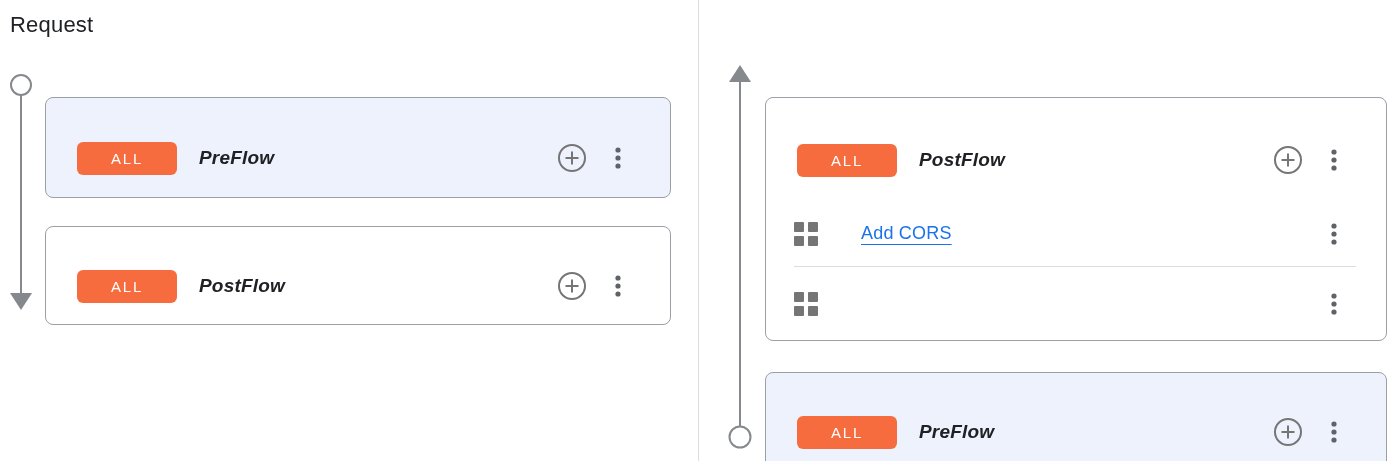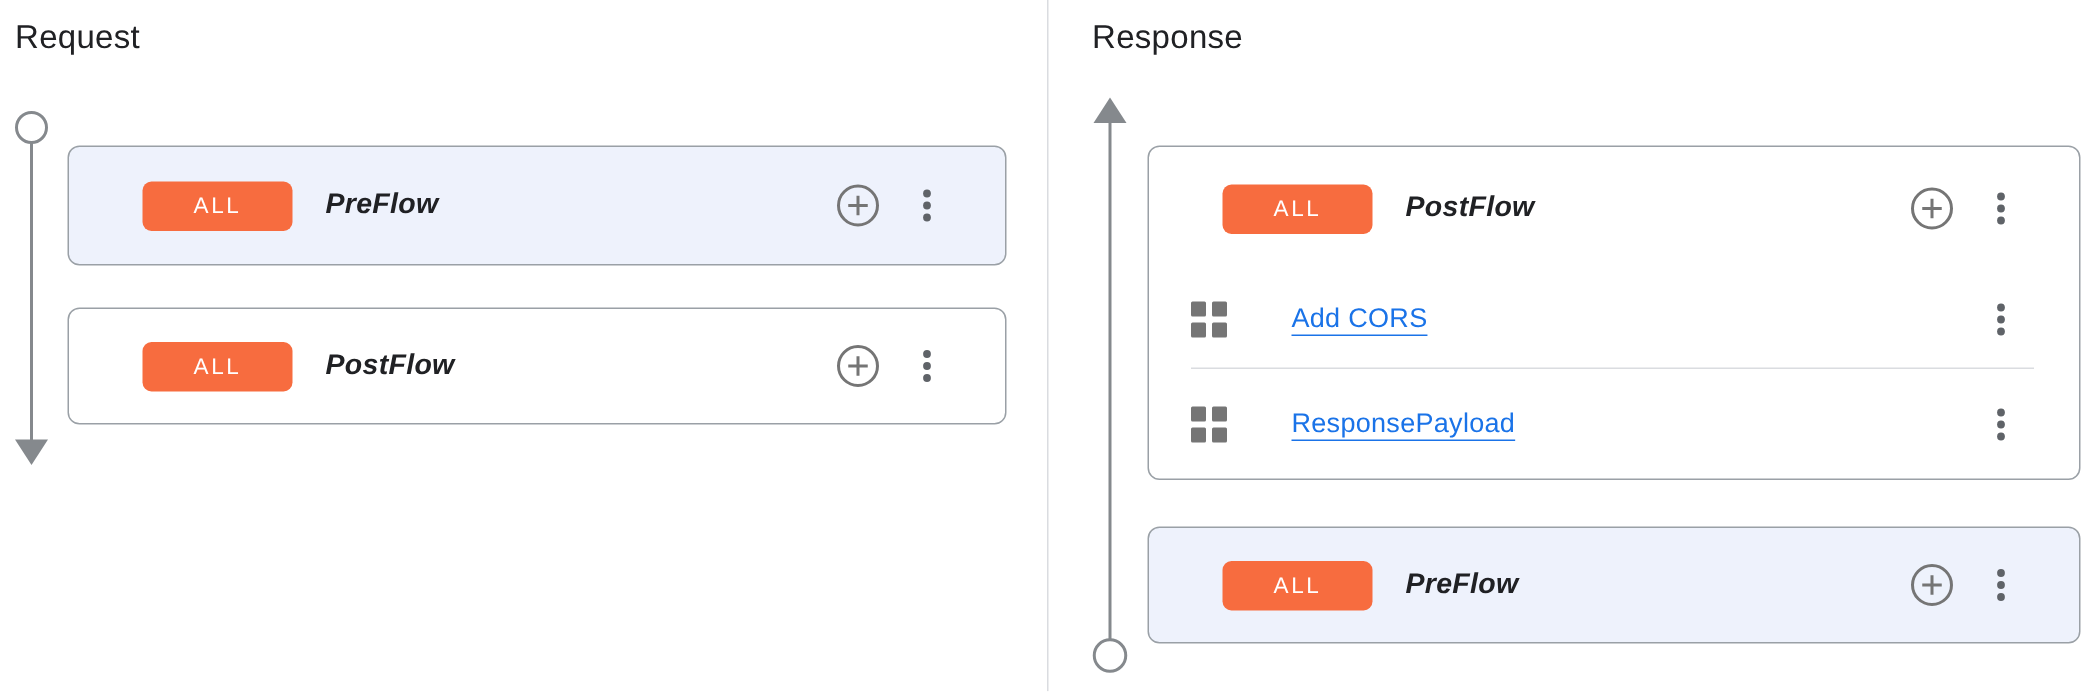--- a/index.html
+++ b/index.html
@@ -34,21 +34,22 @@
 
   .flow-card{
     border:1px solid var(--card-border);
     border-radius:8px;
     background:#fff;
   }
   .flow-card.selected{background:var(--selected-bg);}
   .flow-row{
     display:flex;align-items:center;
     height:78px;
-    padding:0 0 0 49px;
+    padding:0 0 0 31px;
+    margin-top:21px;
   }
   .flow-row.compact{height:76px;}
   .group .flow-row{height:82px;}
 
   .badge{
     width:100px;height:33px;border-radius:6px;
     background:var(--badge-orange);
     color:#fff;font-size:15px;font-weight:500;letter-spacing:1.8px;
     display:flex;align-items:center;justify-content:center;
     flex:0 0 auto;
@@ -136,21 +137,20 @@
           <svg width="6" height="22" viewBox="0 0 6 22">
             <circle cx="3" cy="3" r="2.6" fill="#5F6368"></circle>
             <circle cx="3" cy="11" r="2.6" fill="#5F6368"></circle>
             <circle cx="3" cy="19" r="2.6" fill="#5F6368"></circle>
           </svg>
         </button>
       </div>
     </div>
   </div>
 
-  <div class="panel-title response">Response</div>
 
   <svg class="timeline response" width="34" height="390" viewBox="0 0 34 390">
     <polygon points="6,20 28,20 17,3" fill="#85898D"></polygon>
     <line x1="17" y1="20" x2="17" y2="365" stroke="#85898D" stroke-width="2"></line>
     <circle cx="17" cy="375" r="10.5" fill="#ffffff" stroke="#85898D" stroke-width="2"></circle>
   </svg>
 
   <div class="cards response">
 
     <div class="flow-card group">
@@ -194,21 +194,20 @@
 
       <div class="inner-divider"></div>
 
       <div class="policy-row last">
         <span class="policy-icon">
           <span></span>
             <span></span>
             <span></span>
             <span></span>
         </span>
-        <a class="policy-link">ResponsePayload</a>
         <span class="spacer"></span>
         <button class="icon-btn kebab-btn">
           <svg width="6" height="22" viewBox="0 0 6 22">
             <circle cx="3" cy="3" r="2.6" fill="#5F6368"></circle>
             <circle cx="3" cy="11" r="2.6" fill="#5F6368"></circle>
             <circle cx="3" cy="19" r="2.6" fill="#5F6368"></circle>
           </svg>
         </button>
       </div>
     </div>

